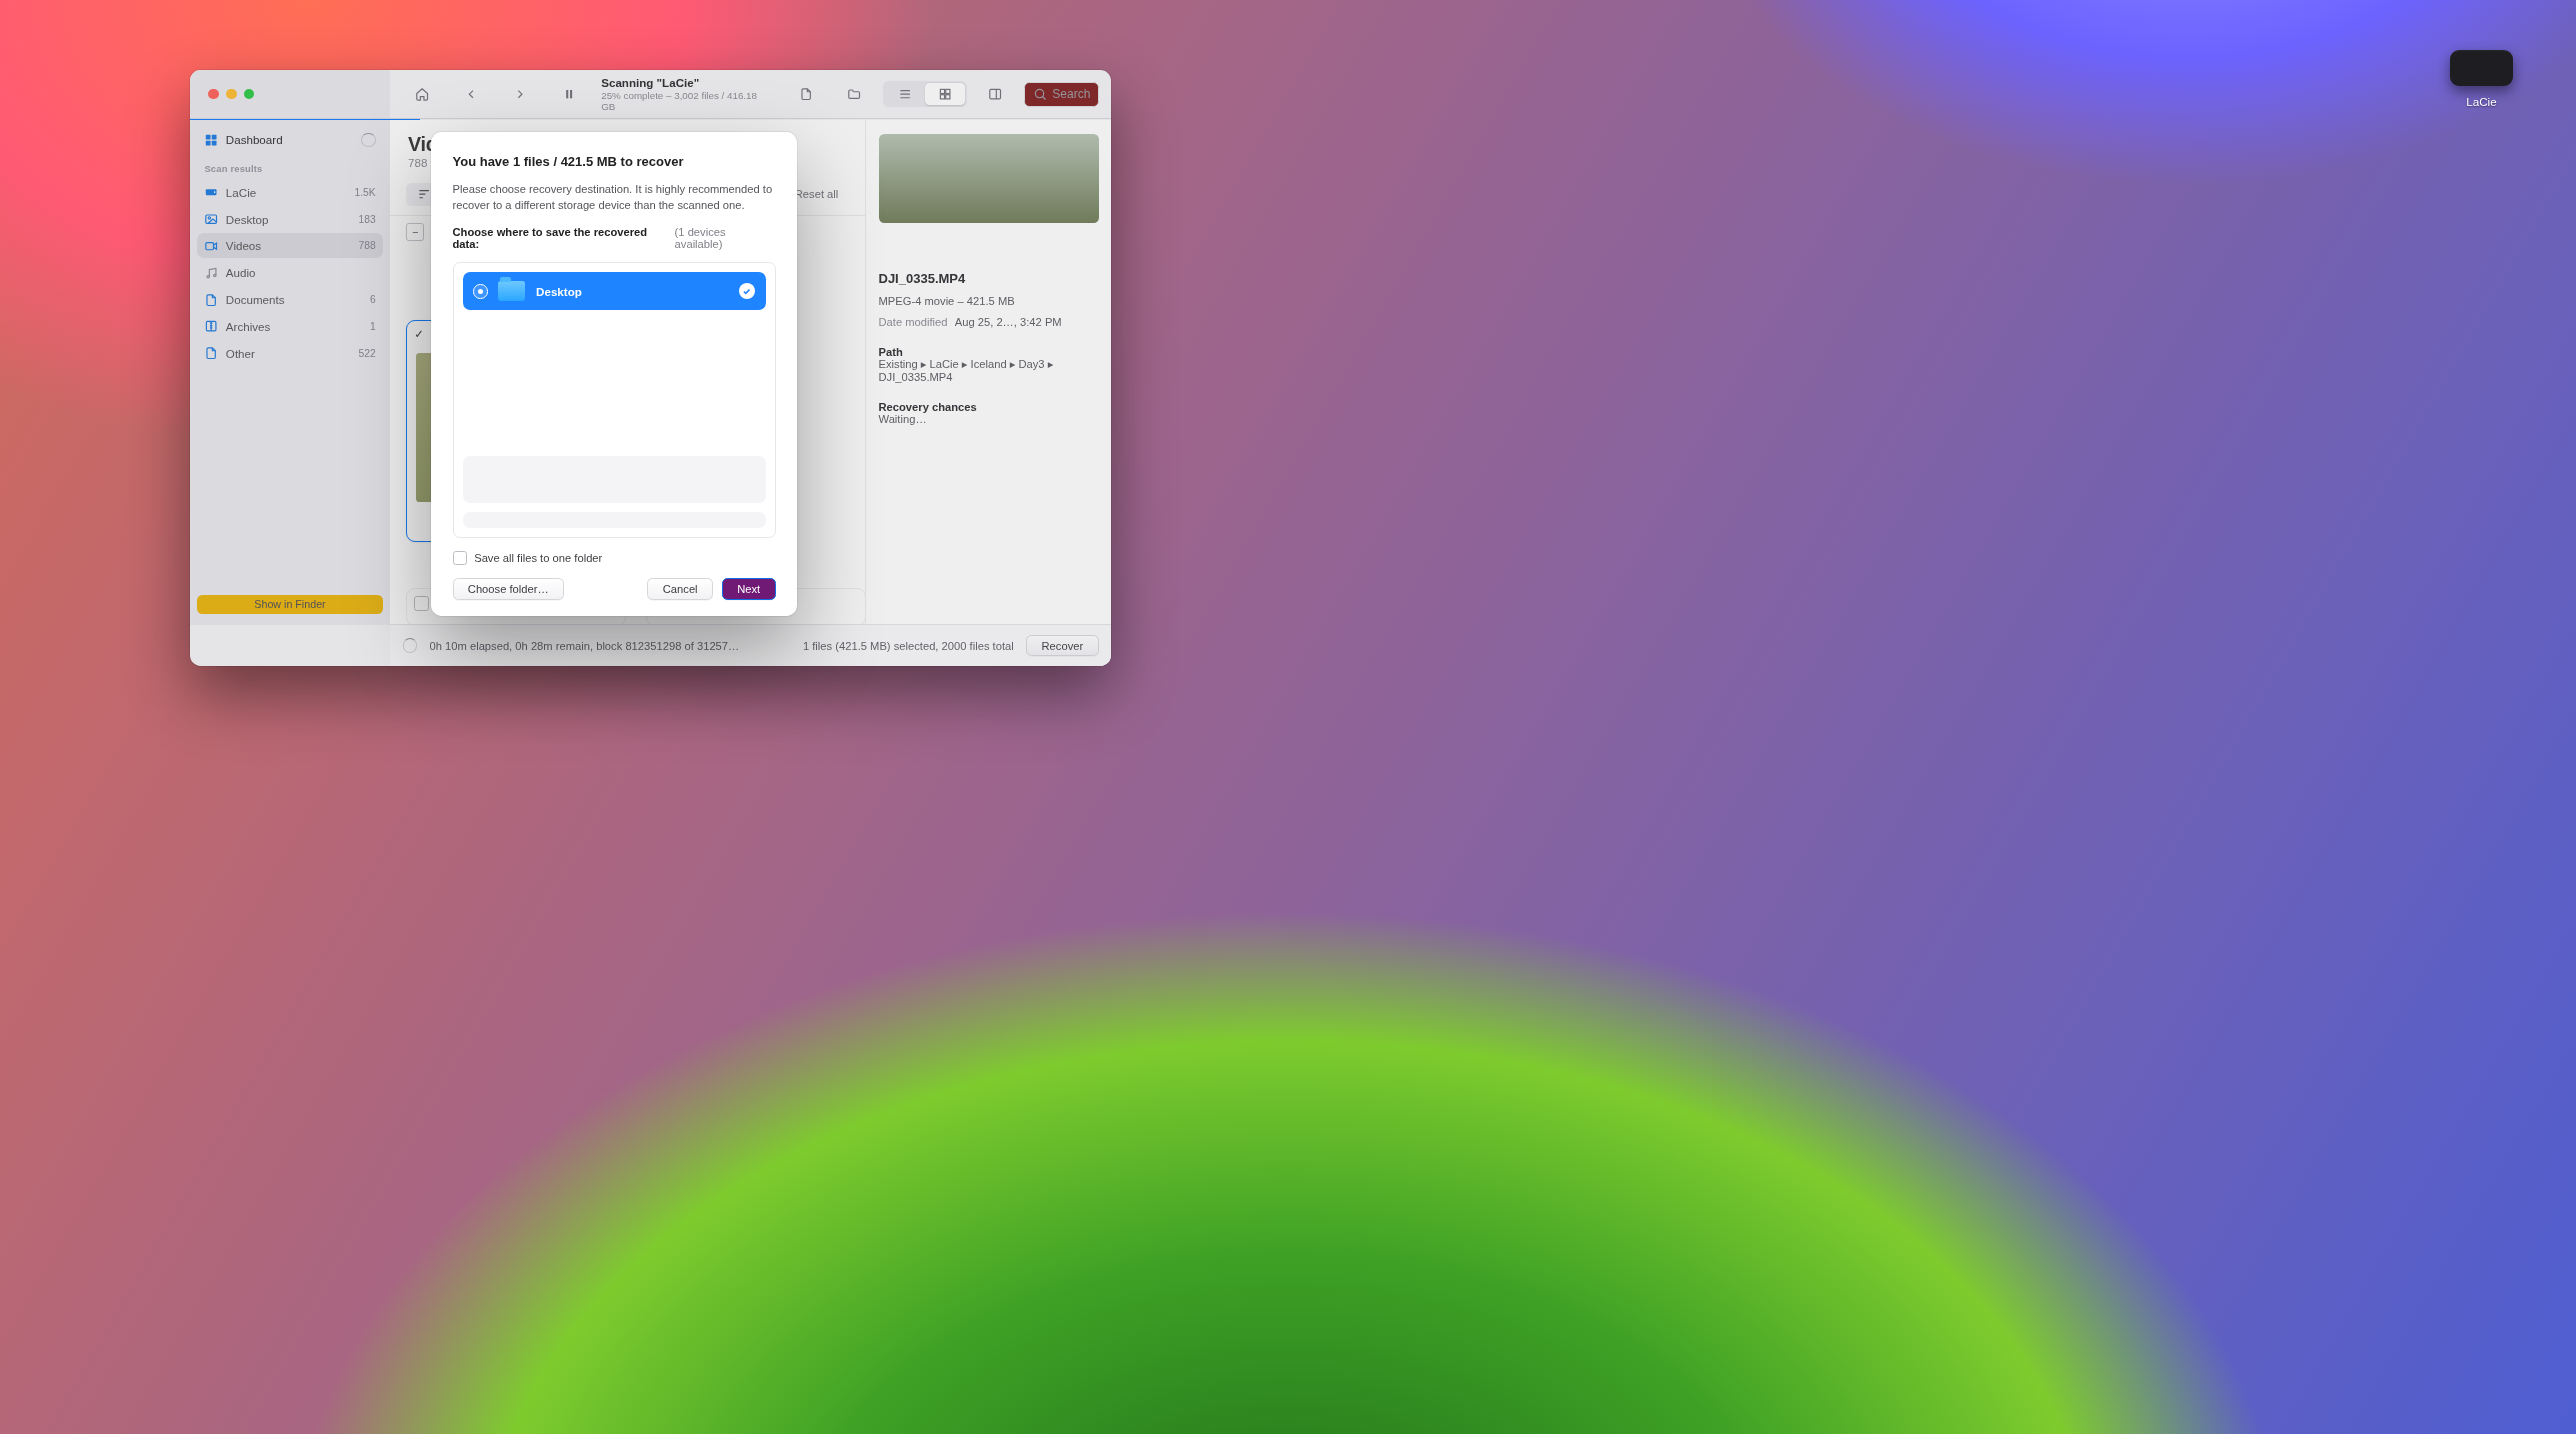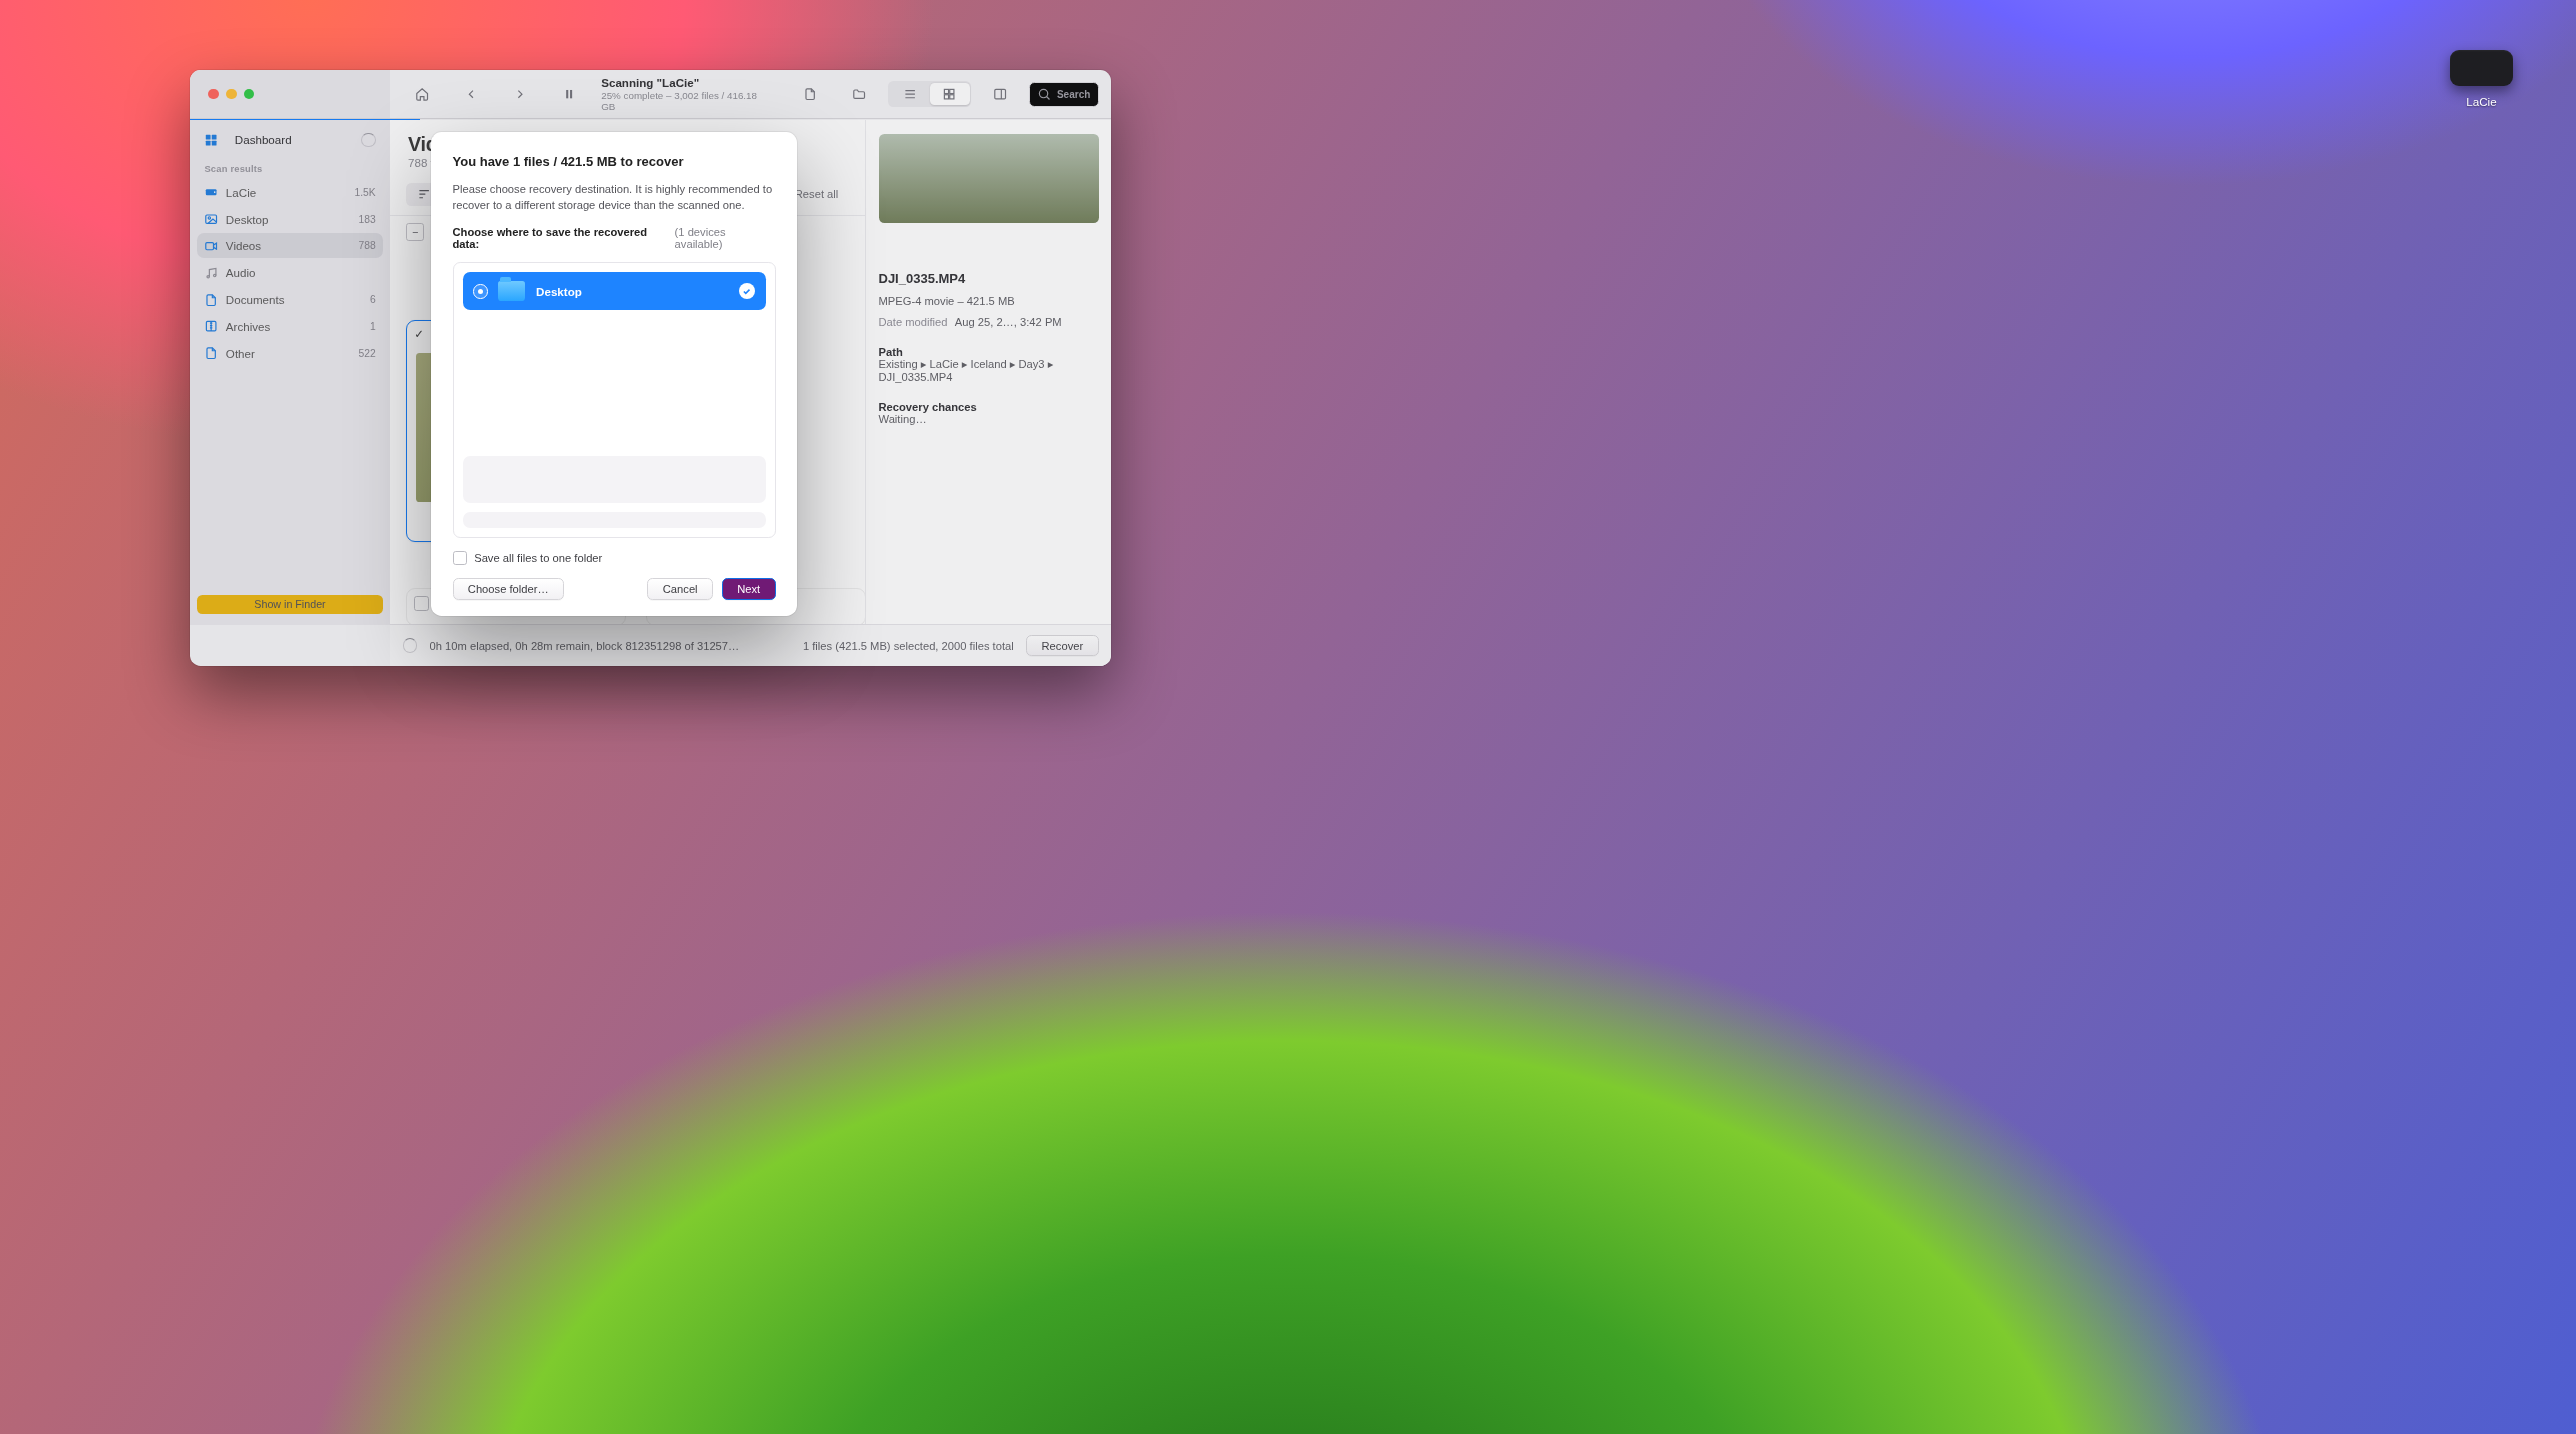--- a/index.html
+++ b/index.html
@@ -85,34 +85,34 @@
   .tseg {
     display: inline-flex; background: #e8e7eb; border-radius: 5.4px; padding: 1.8px;
   }
   .tseg .tbtn { border-radius: 4.5px; height: 21.5px; }
   .tseg .tbtn.sel { background: #fff; box-shadow: 0 0.9px 1.8px rgba(0,0,0,.15); }
   .scan-title { font-size: 11.6px; font-weight: 600; line-height: 1.15; }
   .scan-sub { font-size: 9.8px; color: var(--mac-subtle); }
   .search {
     flex: 1; max-width: 179px; margin-left: auto;
     display: flex; align-items: center; gap: 5.4px;
-    background: #000000; border: 0.9px solid #dedde2; border-radius: 5.4px;
-    height: 23px; padding: 0 7.2px; color: #9a99a1; font-size: 10px; font-weight: bold;
+    background: #7f1d1d; border: 0.9px solid #dedde2; border-radius: 5.4px;
+    height: 23px; padding: 0 7.2px; color: #9a99a1; font-size: 12px;
   }
   .progressbar { height: 1.8px; background: transparent; position: relative; }
   .progressbar .fill { position: absolute; left: 0; top: 0; bottom: 0; width: 25%; background: var(--accent-blue); }
 
   .body { position: absolute; top: 50px; bottom: 41px; left: 0; right: 0; display: flex; }
   .sidebar {
     width: 200px; background: var(--mac-sidebar);
     box-sizing: border-box; padding: 7.2px 7.2px 10.7px 7.2px;
     display: flex; flex-direction: column; gap: 1.8px;
   }
   .side-head { display: flex; align-items: center; justify-content: space-between; padding: 5.4px 7.2px; }
-  .side-head .lbl { font-size: 11.6px; margin-left: 9px; }
+  .side-head .lbl { font-size: 11.6px; }
   .side-head .spin {
     width: 12.5px; height: 12.5px; border: 1.8px solid #c9c8cf; border-top-color: #9a99a1; border-radius: 50%; animation: none;
   }
   .side-section-title { font-size: 9.4px; font-weight: 700; letter-spacing: 0.2px; color: #95949c; padding: 9px 7.2px 3.6px; }
   .srow {
     display: flex; align-items: center; gap: 7.2px; padding: 5.4px 7.2px;
     border-radius: var(--row-radius); font-size: 11.6px; color: #555;
   }
   .srow .ico { color: #1779de; display: inline-flex; width: 14.3px; justify-content: center; }
   .srow .ico.gray { color: #8c8b94; }

